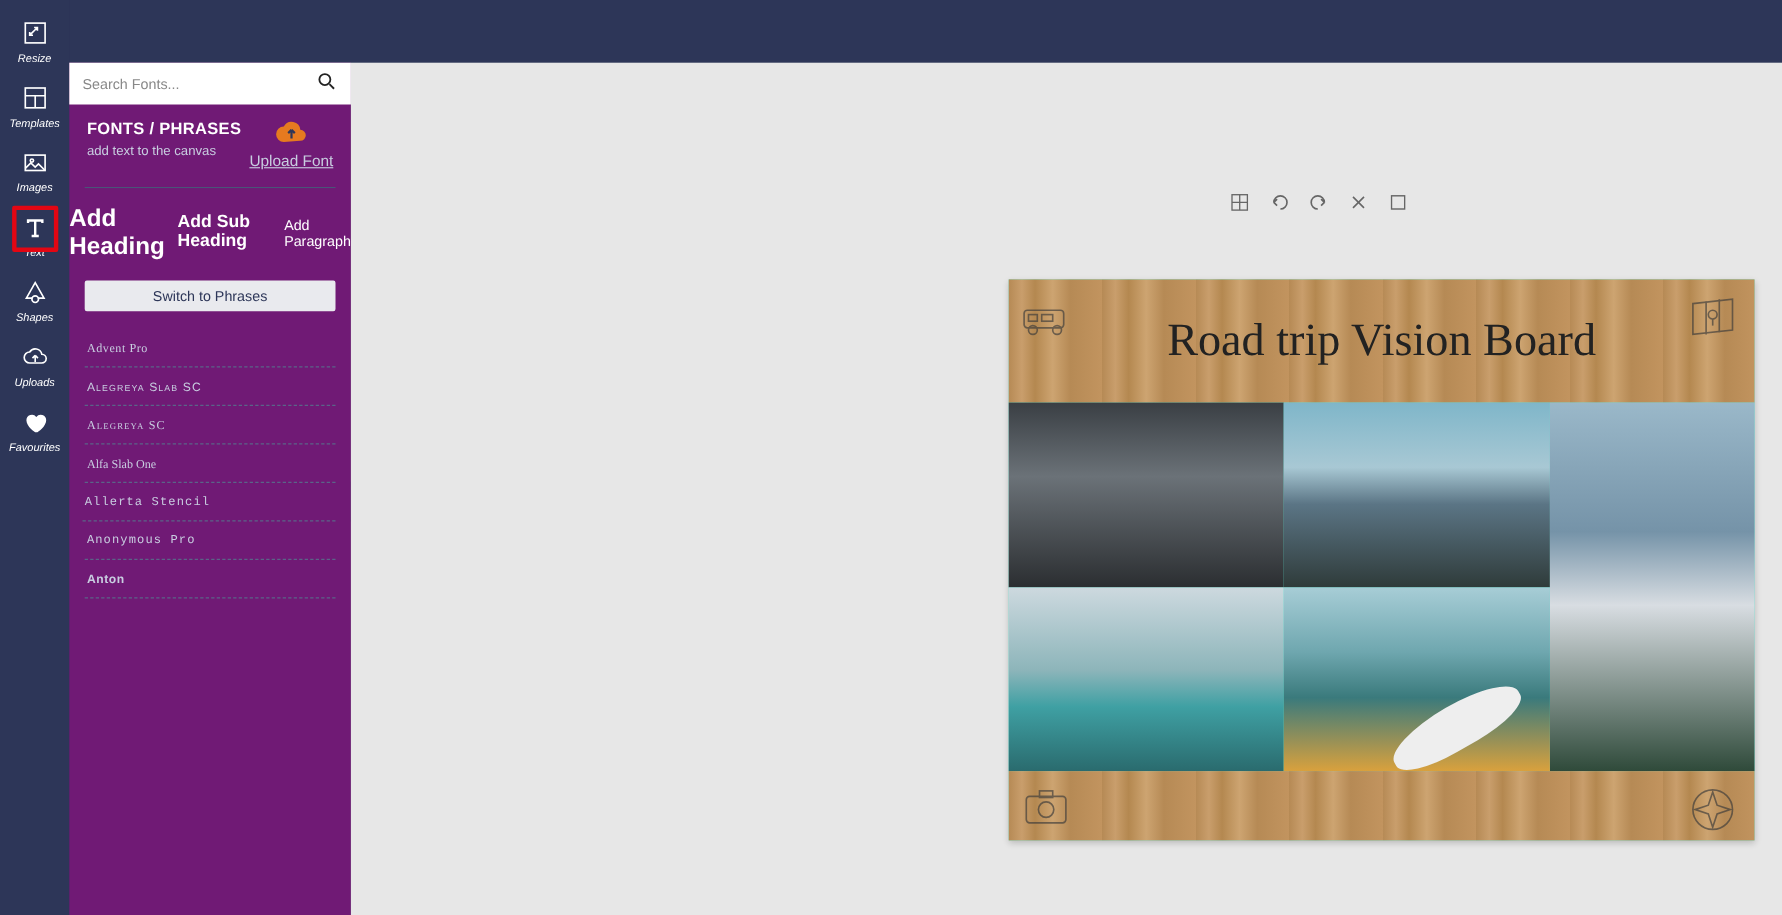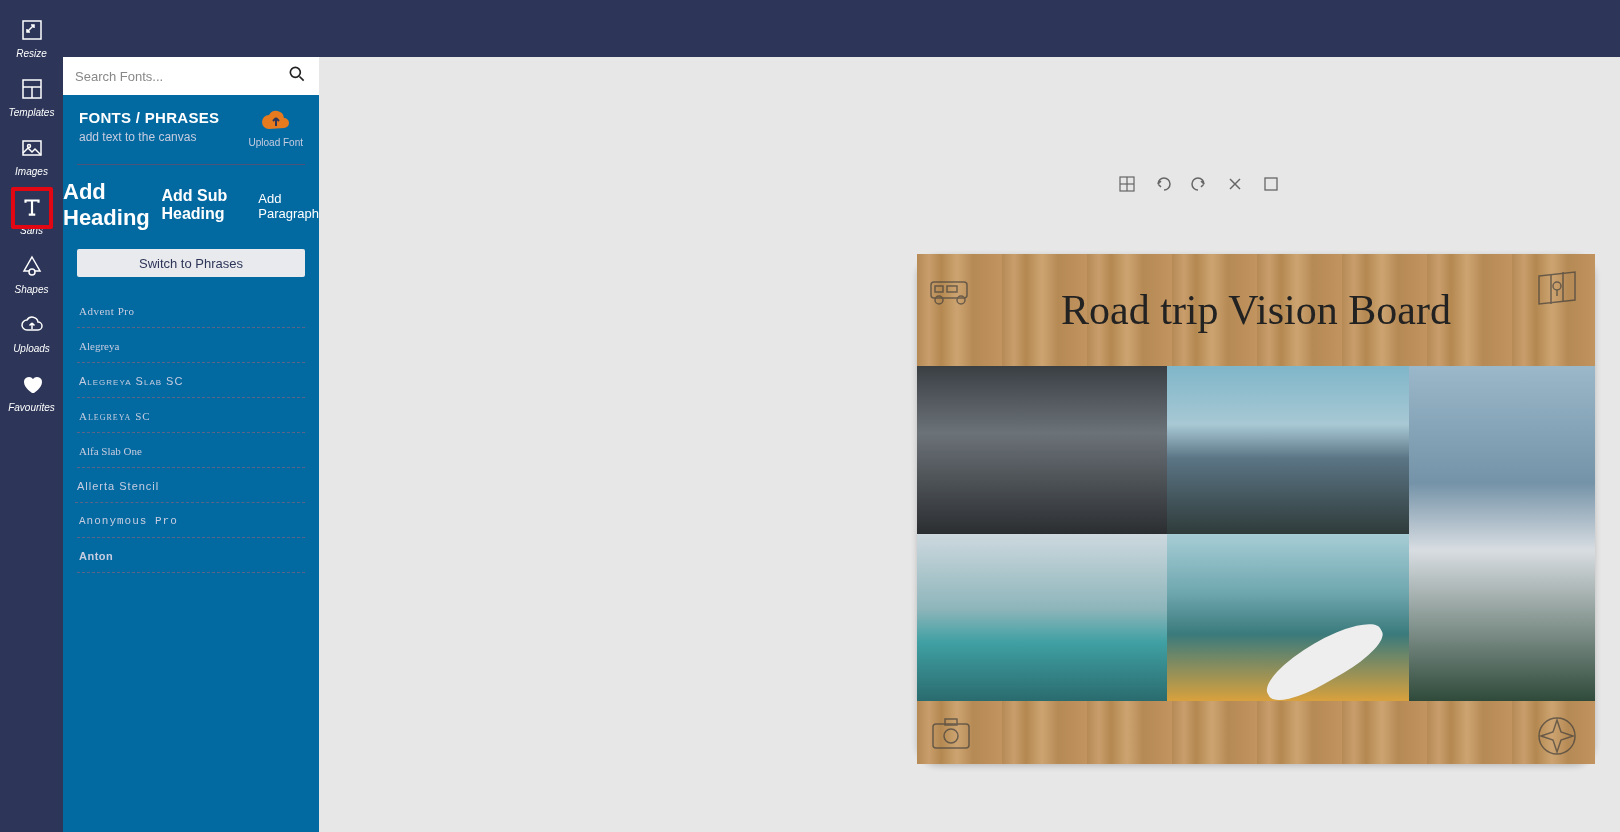--- a/index.html
+++ b/index.html
@@ -19,21 +19,21 @@
 .rail-item.active { }
 .rail-item .highlight {
   position: absolute; top: 2px; left: 11px; width: 42px; height: 42px;
   border: 4px solid #e30613; border-radius: 2px;
 }
 .rail-icon { width: 28px; height: 28px; display:flex; align-items:center; justify-content:center; margin-bottom: 4px;}
 .rail-label { font-size: 10px; color: #fff; font-weight: 400; }
 
 .side-panel {
   position: absolute; left: 63px; top: 57px; width: 256px; height: 775px;
-  background: #0369a1; display: flex; flex-direction: column;
+  background: #701a75; display: flex; flex-direction: column;
 }
 .top-banner {
   position: absolute; left: 63px; top: 0; width: 1557px; height: 57px;
   background: #2d3658;
 }
 .search-bar {
   width: 256px; height: 38px; background: #fff; display: flex; align-items: center;
   padding: 0 12px;
 }
 .search-input {
@@ -42,21 +42,21 @@
 }
 .search-input::placeholder { color: #888; }
 
 .panel-header {
   padding: 14px 16px 10px 16px; display: flex; align-items: flex-start; justify-content: space-between;
 }
 .panel-header-left { }
 .panel-title { color: #fff; font-size: 15px; font-weight: 700; letter-spacing: 0.3px; }
 .panel-subtitle { color: #c8cde0; font-size: 12px; margin-top: 4px; }
 .upload-font { display:flex; flex-direction:column; align-items:center; cursor:pointer; }
-.upload-font-label { font-size: 10px; color: #c8cde0; margin-top: 2px;}
+.upload-font-label { font-size: 14px; color: #c8cde0; margin-top: 2px; text-decoration: underline;}
 
 .hr { border: none; border-top: 1px solid #4a5478; margin: 6px 14px 10px 14px; }
 
 .text-actions { display:flex; flex-direction:row; align-items:center; gap: 6px; padding: 4px 0 14px 0; }
 .add-heading { color:#fff; font-size:22px; font-weight:700; cursor:pointer;}
 .add-subheading { color:#fff; font-size:16px; font-weight:700; cursor:pointer;}
 .add-paragraph { color:#fff; font-size:13px; font-weight:400; cursor:pointer; margin-top: 2px;}
 
 .switch-btn {
   margin: 4px 14px 12px 14px; height: 28px; background: #e9eaee; color:#2d3658;
@@ -68,21 +68,21 @@
 .font-item {
   margin: 0 14px; padding: 12px 2px 10px 2px; color:#c8cde0; font-size: 11px;
   border-bottom: 1px dashed #5a6488; cursor: pointer; white-space: nowrap;
 }
 .font-item.f0 { font-family: Georgia, serif; font-weight: 300; letter-spacing: 0.5px; }
 .font-item.f1 { font-family: Georgia, serif; }
 .font-item.f2 { font-family: Arial, sans-serif; font-variant: small-caps; letter-spacing: 1px;}
 .font-item.f3 { font-family: Georgia, serif; font-variant: small-caps; letter-spacing: 1px;}
 .font-item.f4 { font-family: "Brush Script MT", cursive; font-style: italic;}
 .font-item.f5 { font-family: Georgia, serif; font-weight: 400; }
-.font-item.f6 { font-family: Liberation Sans, sans-serif; letter-spacing: 1px; margin-left: 12px;}
+.font-item.f6 { font-family: Liberation Mono, monospace; letter-spacing: 1px; margin-left: 12px;}
 .font-item.f7 { font-family: Georgia, serif; font-variant: small-caps; font-size:13px; letter-spacing: 1px;}
 .font-item.f8 { font-family: "Courier New", monospace; letter-spacing: 1px;}
 .font-item.f9 { font-family: Arial, sans-serif; font-weight:900; letter-spacing:0.5px;}
 
 .collapse-tab {
   position:absolute; left: 319px; top: 438px; width: 13px; height: 36px;
   background:#2d3658; border-radius: 0 4px 4px 0; display:flex; align-items:center;
   justify-content:center; cursor:pointer;
 }
 
@@ -91,21 +91,21 @@
 }
 
 .toolbar {
   position:absolute; right: 340px; top: 118px; display:flex; gap: 18px; align-items:center;
   color:#555;
 }
 .tb-icon { width:18px; height:18px; display:flex; align-items:center; justify-content:center; cursor:pointer; }
 
 .board {
   position:absolute; left:598px; top:197px; width:678px; height:510px;
-  background:#5eead4; box-shadow: 0 2px 6px rgba(0,0,0,0.2); border-radius: 22px;
+  background:#5eead4; box-shadow: 0 2px 6px rgba(0,0,0,0.2);
 }
 .wood {
   position:absolute; left:0; right:0; background: repeating-linear-gradient(90deg,
     #b68a55 0px, #c99e6c 12px, #b48850 24px, #cda471 40px, #b68a55 56px, #c2945f 85px);
 }
 .wood.top { top:0; height:112px; display:flex; align-items:center; justify-content:center; }
 .wood.bottom { bottom:0; height:63px; }
 .board-title {
   font-family: Georgia, 'Times New Roman', serif; font-size: 42px; color:#222; font-weight:400;
 }
@@ -160,21 +160,21 @@
     </div>
     <div class="rail-label">Images</div>
   </div>
   <div class="rail-item active">
     <div class="highlight"></div>
     <div class="rail-icon">
       <svg width="26" height="26" viewBox="0 0 24 24" fill="#fff">
           <path d="M5 5h14v3h-2V7h-4v11h2v2H9v-2h2V7H7v1H5z"></path>
         </svg>
     </div>
-    <div class="rail-label">Sans</div>
+    <div class="rail-label">Text</div>
   </div>
   <div class="rail-item">
     <div class="rail-icon">
       <svg width="24" height="24" viewBox="0 0 24 24" fill="none" stroke="#fff" stroke-width="1.5">
           <path d="M12 3l8 14H4z"></path>
           <circle cx="12" cy="18" r="3" fill="#2d3658"></circle>
         </svg>
     </div>
     <div class="rail-label">Shapes</div>
   </div>
@@ -231,21 +231,20 @@
   <div class="text-actions">
     <div class="add-heading">Add Heading</div>
     <div class="add-subheading">Add Sub Heading</div>
     <div class="add-paragraph">Add Paragraph</div>
   </div>
 
   <div class="switch-btn">Switch to Phrases</div>
 
   <div class="font-list">
     <div class="font-item f0">Advent Pro</div>
-    <div class="font-item f1">Alegreya</div>
     <div class="font-item f2">Alegreya Slab SC</div>
     <div class="font-item f3">Alegreya SC</div>
     <div class="font-item f5">Alfa Slab One</div>
     <div class="font-item f6">Allerta Stencil</div>
     <div class="font-item f8">Anonymous Pro</div>
     <div class="font-item f9">Anton</div>
   </div>
 </div>
 
 <div class="collapse-tab">

